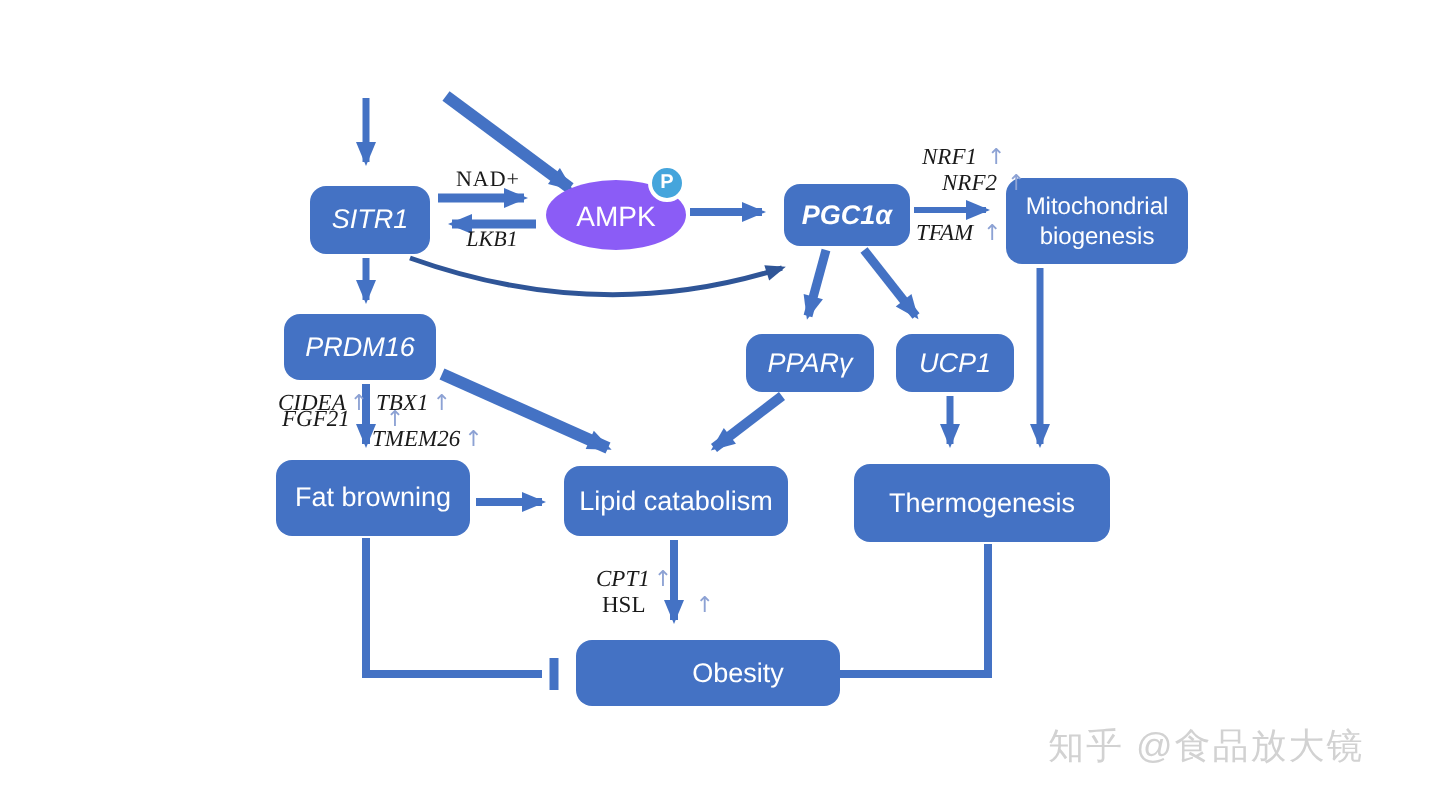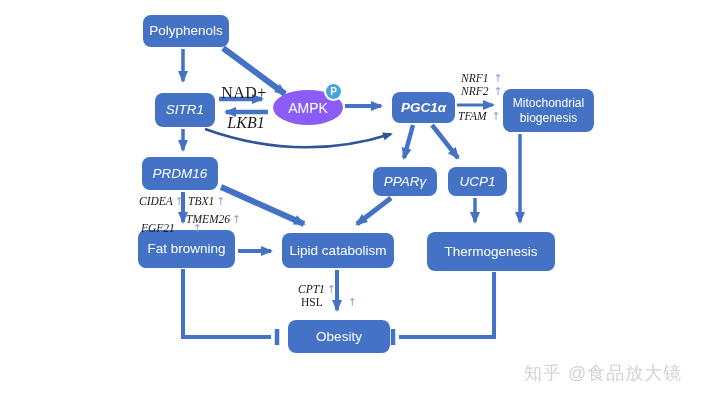--- a/index.html
+++ b/index.html
@@ -10,21 +10,21 @@
          display:flex; align-items:center; justify-content:center; text-align:center;
          font-size:13.5px; line-height:1.18; }
   .ellipse { position:absolute; background:#8b5cf6; border-radius:50%; color:#fff;
          display:flex; align-items:center; justify-content:center; font-size:14px; }
   .badge { position:absolute; width:15px; height:15px; border-radius:50%;
          background:#45a5dc; color:#fff; font-size:10px; font-weight:bold;
          display:flex; align-items:center; justify-content:center;
          border:2px solid #ffffff; }
   .ital { font-style:italic; }
   .lbl { position:absolute; font-family:"Liberation Serif",serif; color:#1a1a1a;
-         white-space:nowrap; font-size:16px; display:flex; align-items:baseline; }
+         white-space:nowrap; font-size:11px; display:flex; align-items:baseline; }
   .lbl.center { justify-content:center; }
   .small { font-size:11.5px; }
   .up { color:#8da2d4; font-style:normal; font-size:11px; margin-left:2px;
         font-family:"DejaVu Sans",sans-serif; }
   .gap { margin-left:5px; }
   .watermark { position:absolute; left:524px; top:361px; color:#d2d2d2;
         font-size:18px; letter-spacing:1px; font-family:sans-serif; }
 </style>
 </head>
 <body>
@@ -57,23 +57,20 @@
     <path d="M238,251 L271,251" stroke="#4472c4" stroke-width="4" fill="none" marker-end="url(#ah)"></path>
     <path d="M475,198 L475,222" stroke="#4472c4" stroke-width="3.5" fill="none" marker-end="url(#ah)"></path>
     <path d="M520,134 L520,222" stroke="#4472c4" stroke-width="3.5" fill="none" marker-end="url(#ah)"></path>
     <path d="M337,270 L337,310" stroke="#4472c4" stroke-width="4" fill="none" marker-end="url(#ah)"></path>
     <path d="M183,269 L183,337 L271,337" stroke="#4472c4" stroke-width="4" fill="none"></path>
     <path d="M277,329 L277,345" stroke="#4472c4" stroke-width="4.5" fill="none"></path>
     <path d="M494,272 L494,337 L399,337" stroke="#4472c4" stroke-width="4" fill="none"></path>
     <path d="M393,329 L393,345" stroke="#4472c4" stroke-width="4.5" fill="none"></path>
   </svg>
 
-  <div class="box" style="left:143px;top:15px;width:86px;height:32px;">
-    <span>Polyphenols</span>
-  </div>
 
   <div class="box" style="left:155px;top:93px;width:60px;height:34px;">
     <span class="ital">SITR1</span>
   </div>
 
   <div class="ellipse" style="left:273px;top:90px;width:70px;height:35px;">
     <span>AMPK</span>
   </div>
   <div class="badge" style="left:324px;top:82px;">
     <span>P</span>
@@ -104,53 +101,53 @@
   </div>
 
   <div class="box" style="left:427px;top:232px;width:128px;height:39px;">
     <span>Thermogenesis</span>
   </div>
 
   <div class="box" style="left:282px;top:233px;width:112px;height:35px;">
     <span>Lipid catabolism</span>
   </div>
 
-  <div class="box" style="left:288px;top:320px;width:102px;height:33px;">
+  <div class="box" style="left:288px;top:320px;width:102px;height:33px;padding-left:30px;">
     <span>Obesity</span>
   </div>
 
   <div class="lbl center" style="left:222px;top:84px;width:44px;letter-spacing:0.5px;">
     <span>NAD+</span>
   </div>
   <div class="lbl center ital" style="left:224px;top:114px;width:44px;">
     <span>LKB1</span>
   </div>
 
   <div class="lbl small" style="left:461px;top:72px;">
     <span class="ital">NRF1</span>
       <span class="up gap">↑</span>
   </div>
-  <div class="lbl small" style="left:461px;top:85px;">
+  <div class="lbl small" style="left:471px;top:85px;">
     <span class="ital">NRF2</span>
       <span class="up gap">↑</span>
   </div>
   <div class="lbl small" style="left:458px;top:110px;">
     <span class="ital">TFAM</span>
       <span class="up gap">↑</span>
   </div>
 
   <div class="lbl small" style="left:139px;top:195px;">
     <span class="ital">CIDEA</span>
       <span class="up">↑</span>
   </div>
   <div class="lbl small" style="left:188px;top:195px;">
     <span class="ital">TBX1</span>
       <span class="up">↑</span>
   </div>
-  <div class="lbl small" style="left:141px;top:222px;gap:16px;">
+  <div class="lbl small" style="left:141px;top:203px;gap:16px;">
     <span class="ital">FGF21</span>
       <span class="up">↑</span>
   </div>
   <div class="lbl small" style="left:186px;top:213px;">
     <span class="ital">TMEM26</span>
       <span class="up">↑</span>
   </div>
 
   <div class="lbl small" style="left:298px;top:283px;">
     <span class="ital">CPT1</span>

